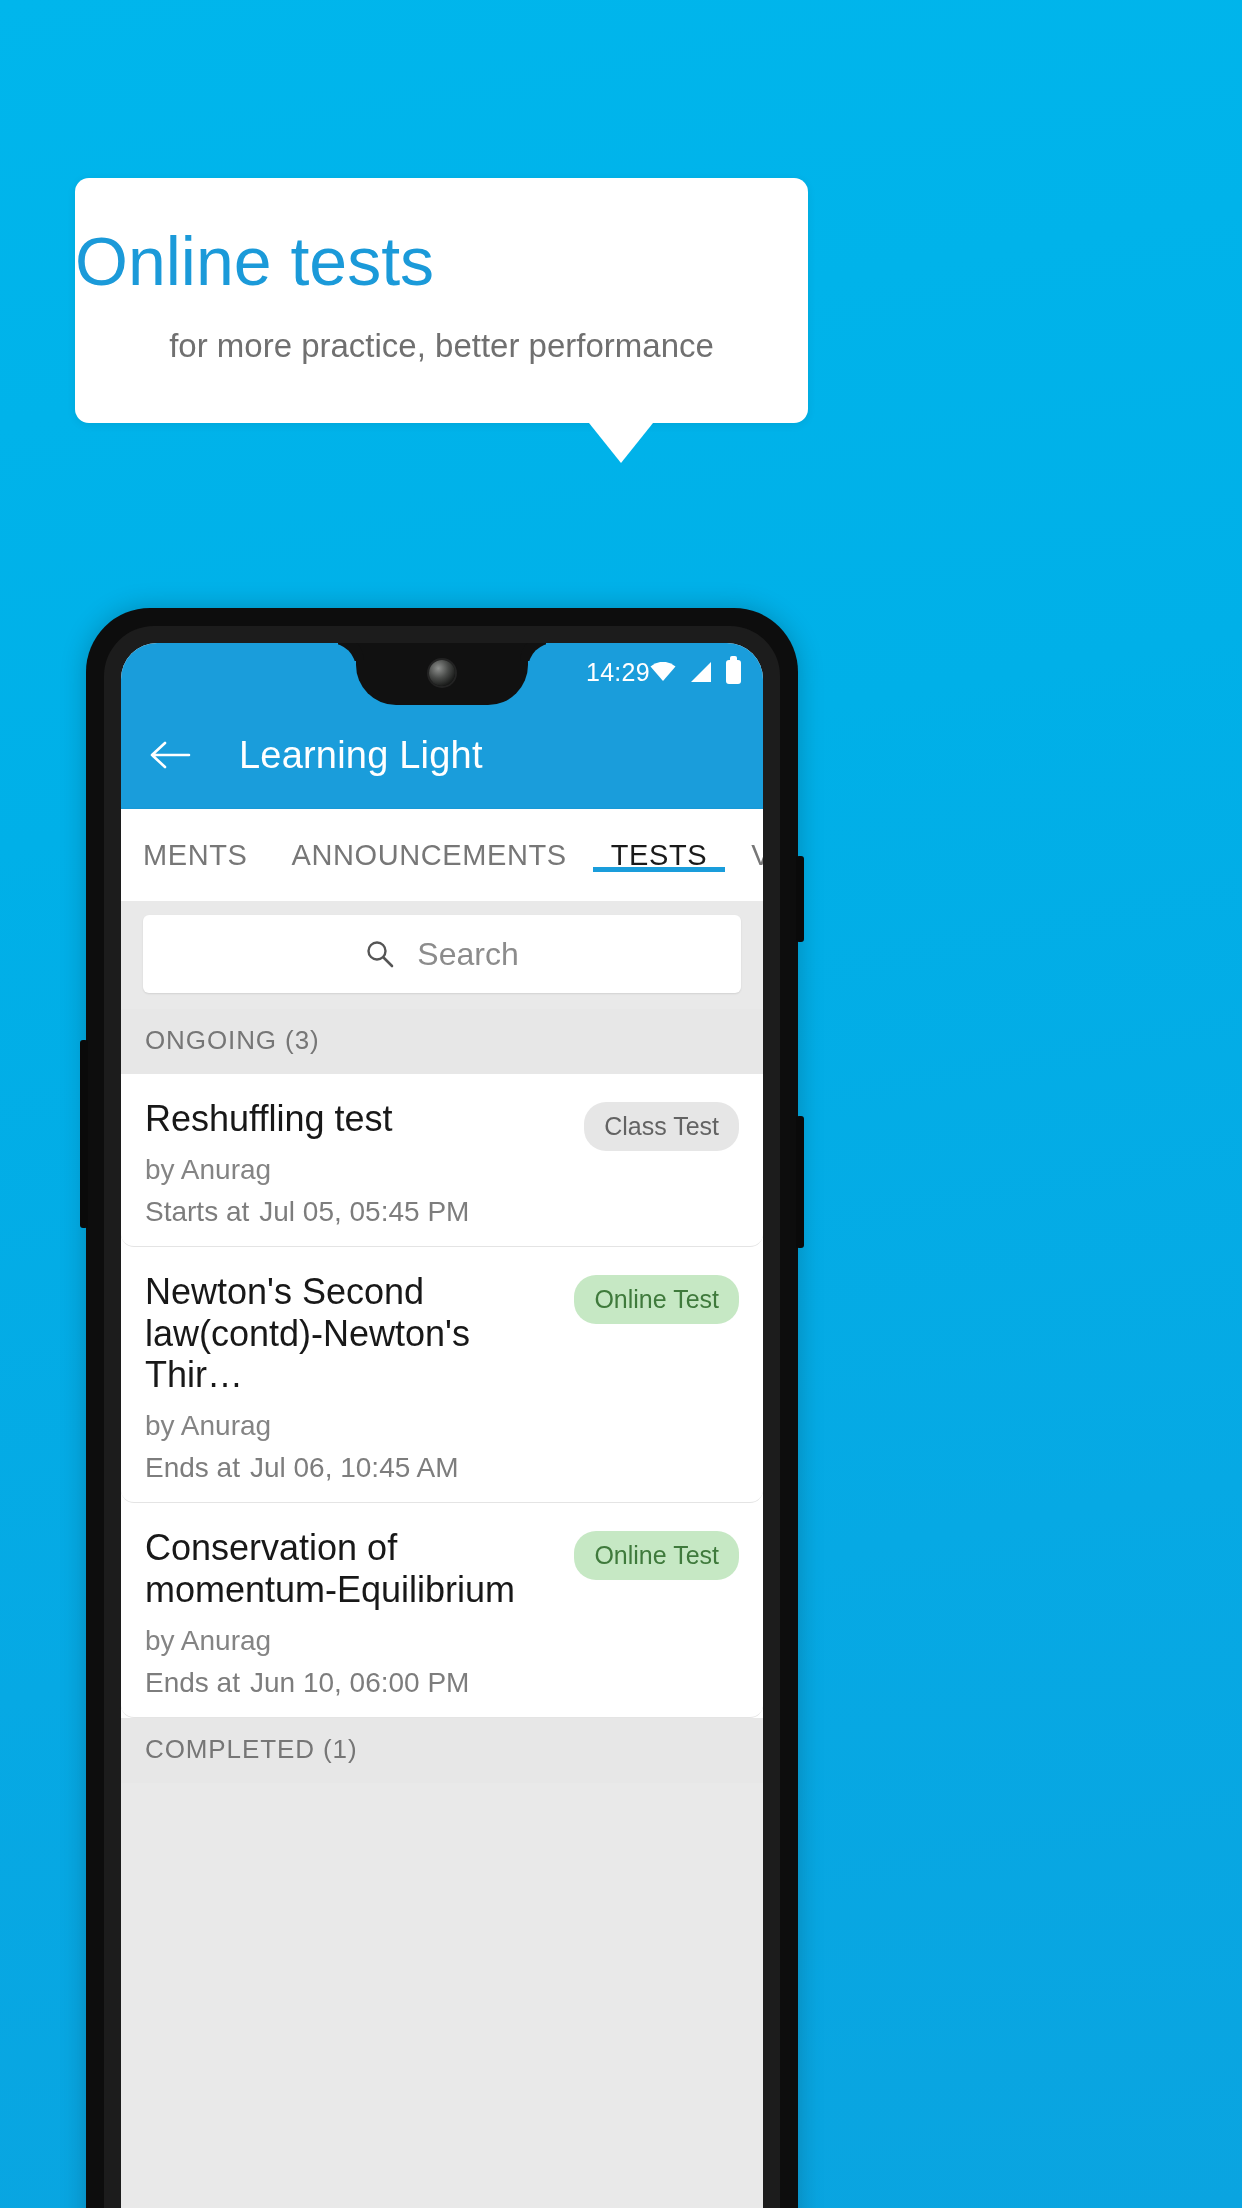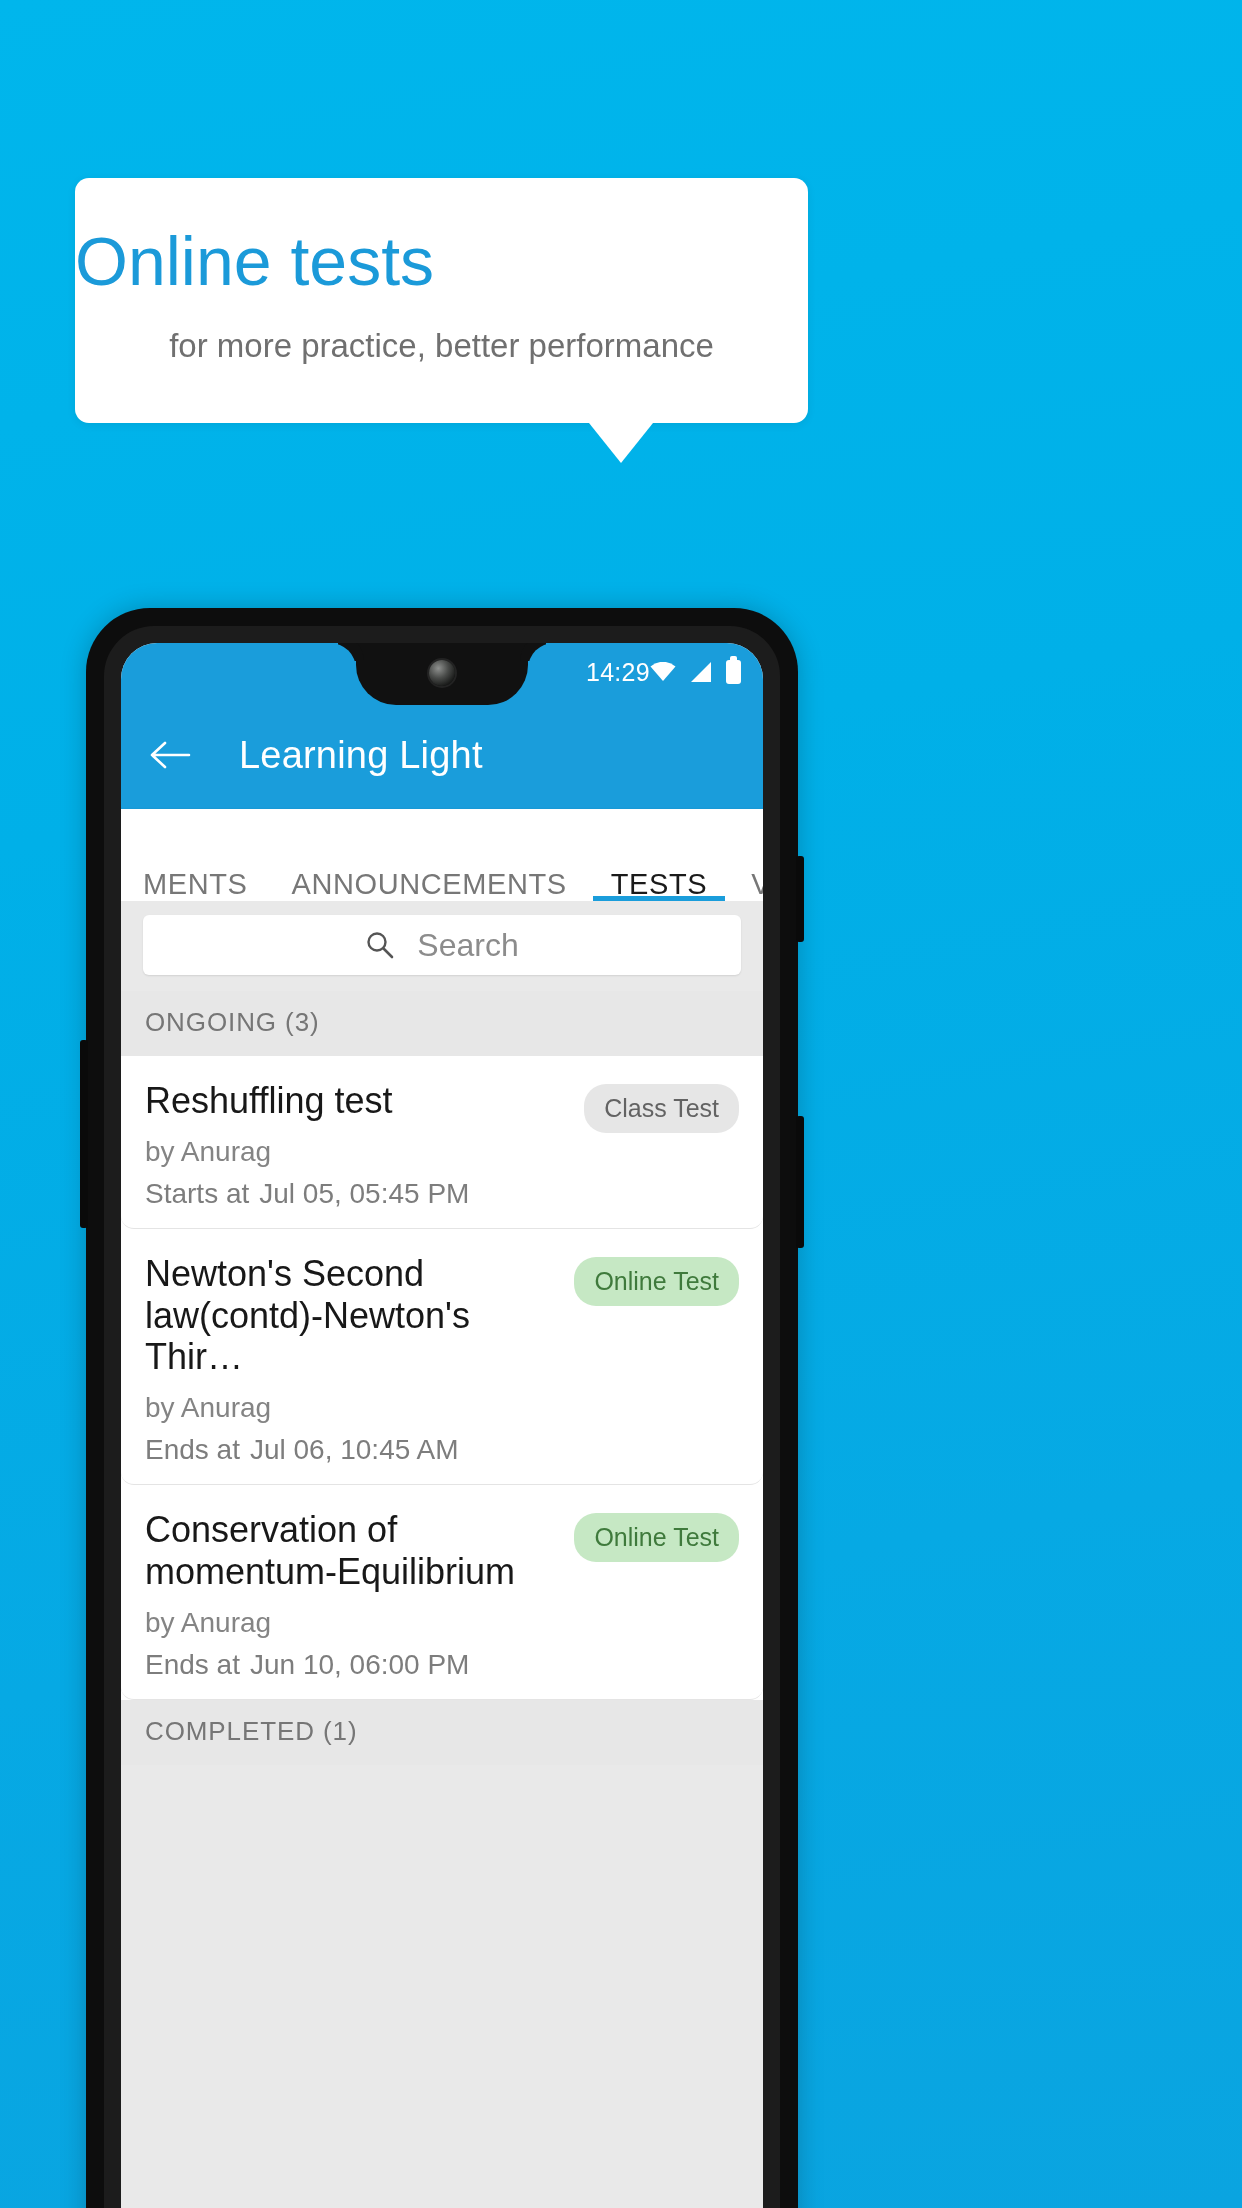--- a/index.html
+++ b/index.html
@@ -145,21 +145,21 @@
     font-weight:400;
     margin-left:46px;
     letter-spacing:0.2px;
   }
 
   
   .tabs {
     height:92px;
     background:#ffffff;
     display:flex;
-    align-items:flex-end;
+    align-items:center;
     overflow:hidden;
     box-shadow:0 1px 3px rgba(0,0,0,0.12);
   }
   .tab {
     display:flex;
     align-items:center;
     justify-content:center;
     padding:0 22px;
     font-size:29px;
     letter-spacing:0.6px;
@@ -173,21 +173,21 @@
     position:absolute;
     left:4px; right:4px; bottom:0;
     height:5px;
     background:#1a9ddb;
   }
 
   
   .content { background:#e9e9e9; height:100%; }
   .search-wrap { background:#e9e9e9; padding:14px 22px 16px 22px; }
   .search-box {
-    height:60px;
+    height:78px;
     background:#ffffff;
     border-radius:6px;
     display:flex;
     align-items:center;
     justify-content:center;
     gap:22px;
     box-shadow:0 1px 2px rgba(0,0,0,0.10);
   }
   .search-ico { width:30px; height:30px; }
   .search-ph { color:#8c8c8c; font-size:32px; }

